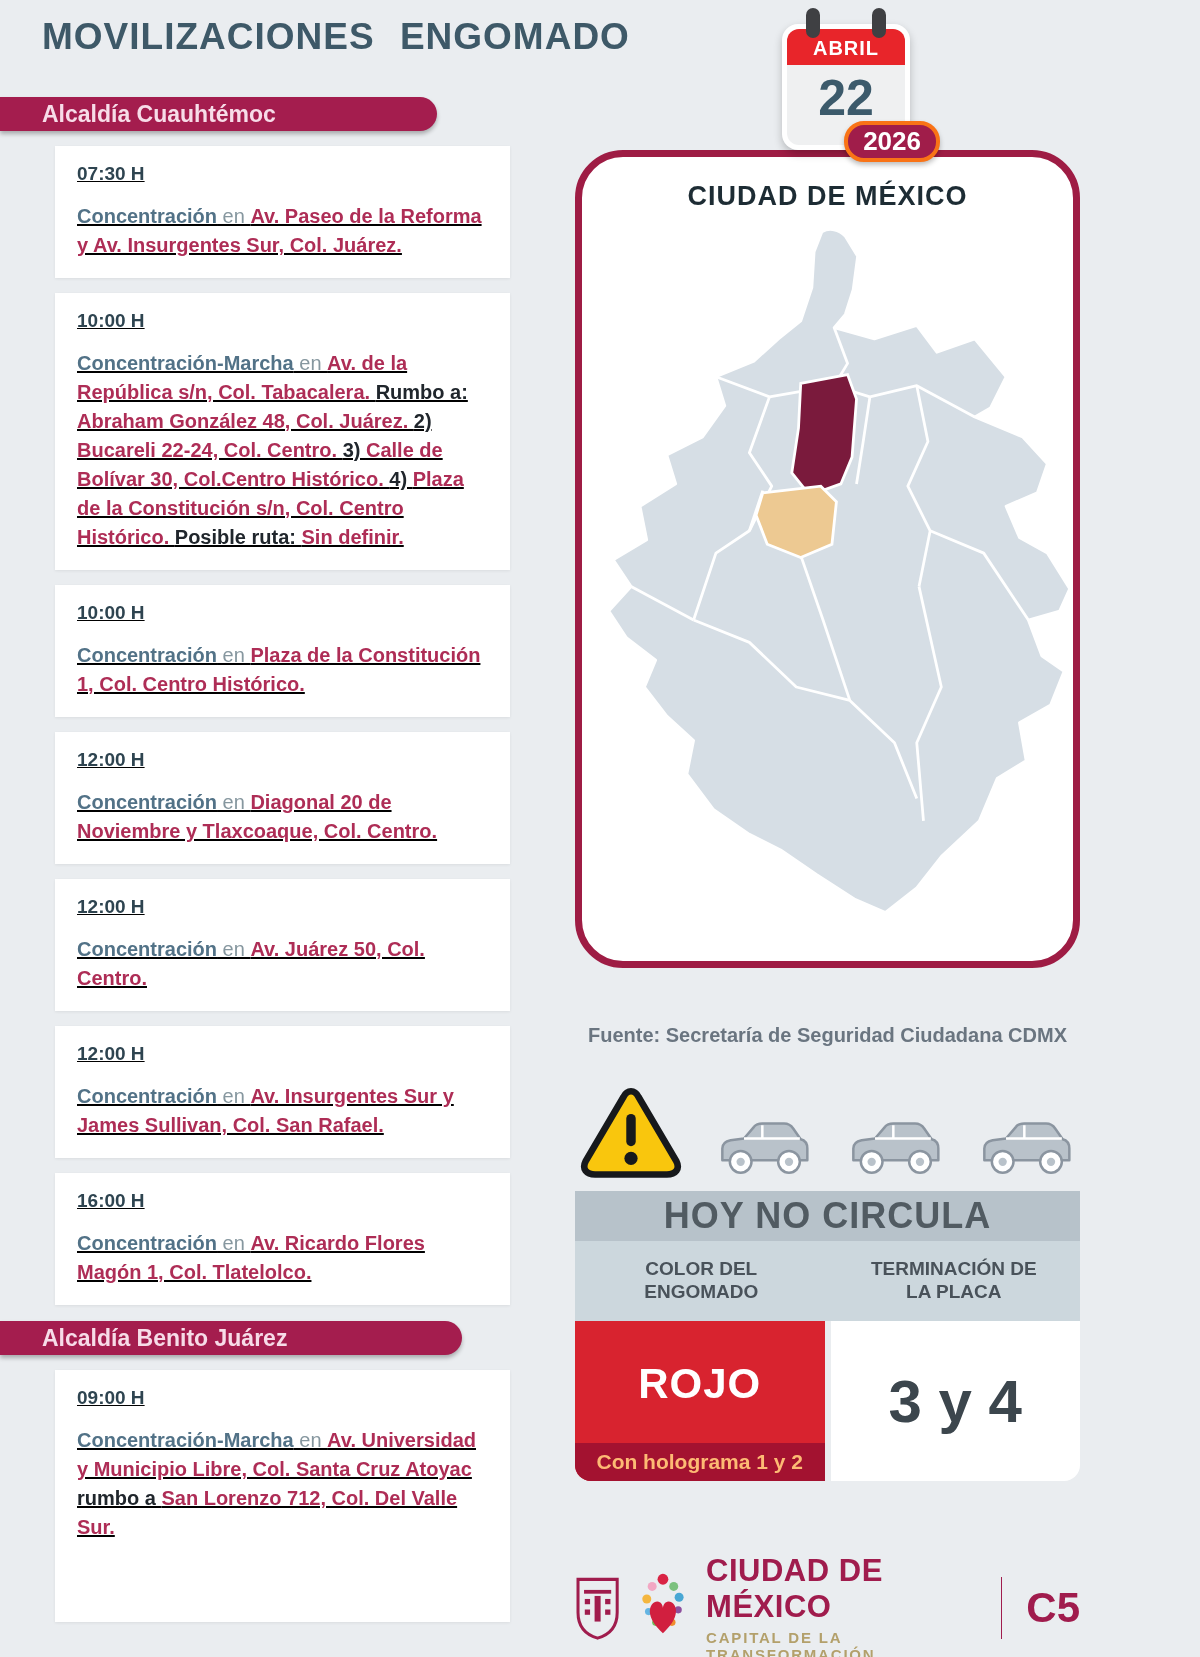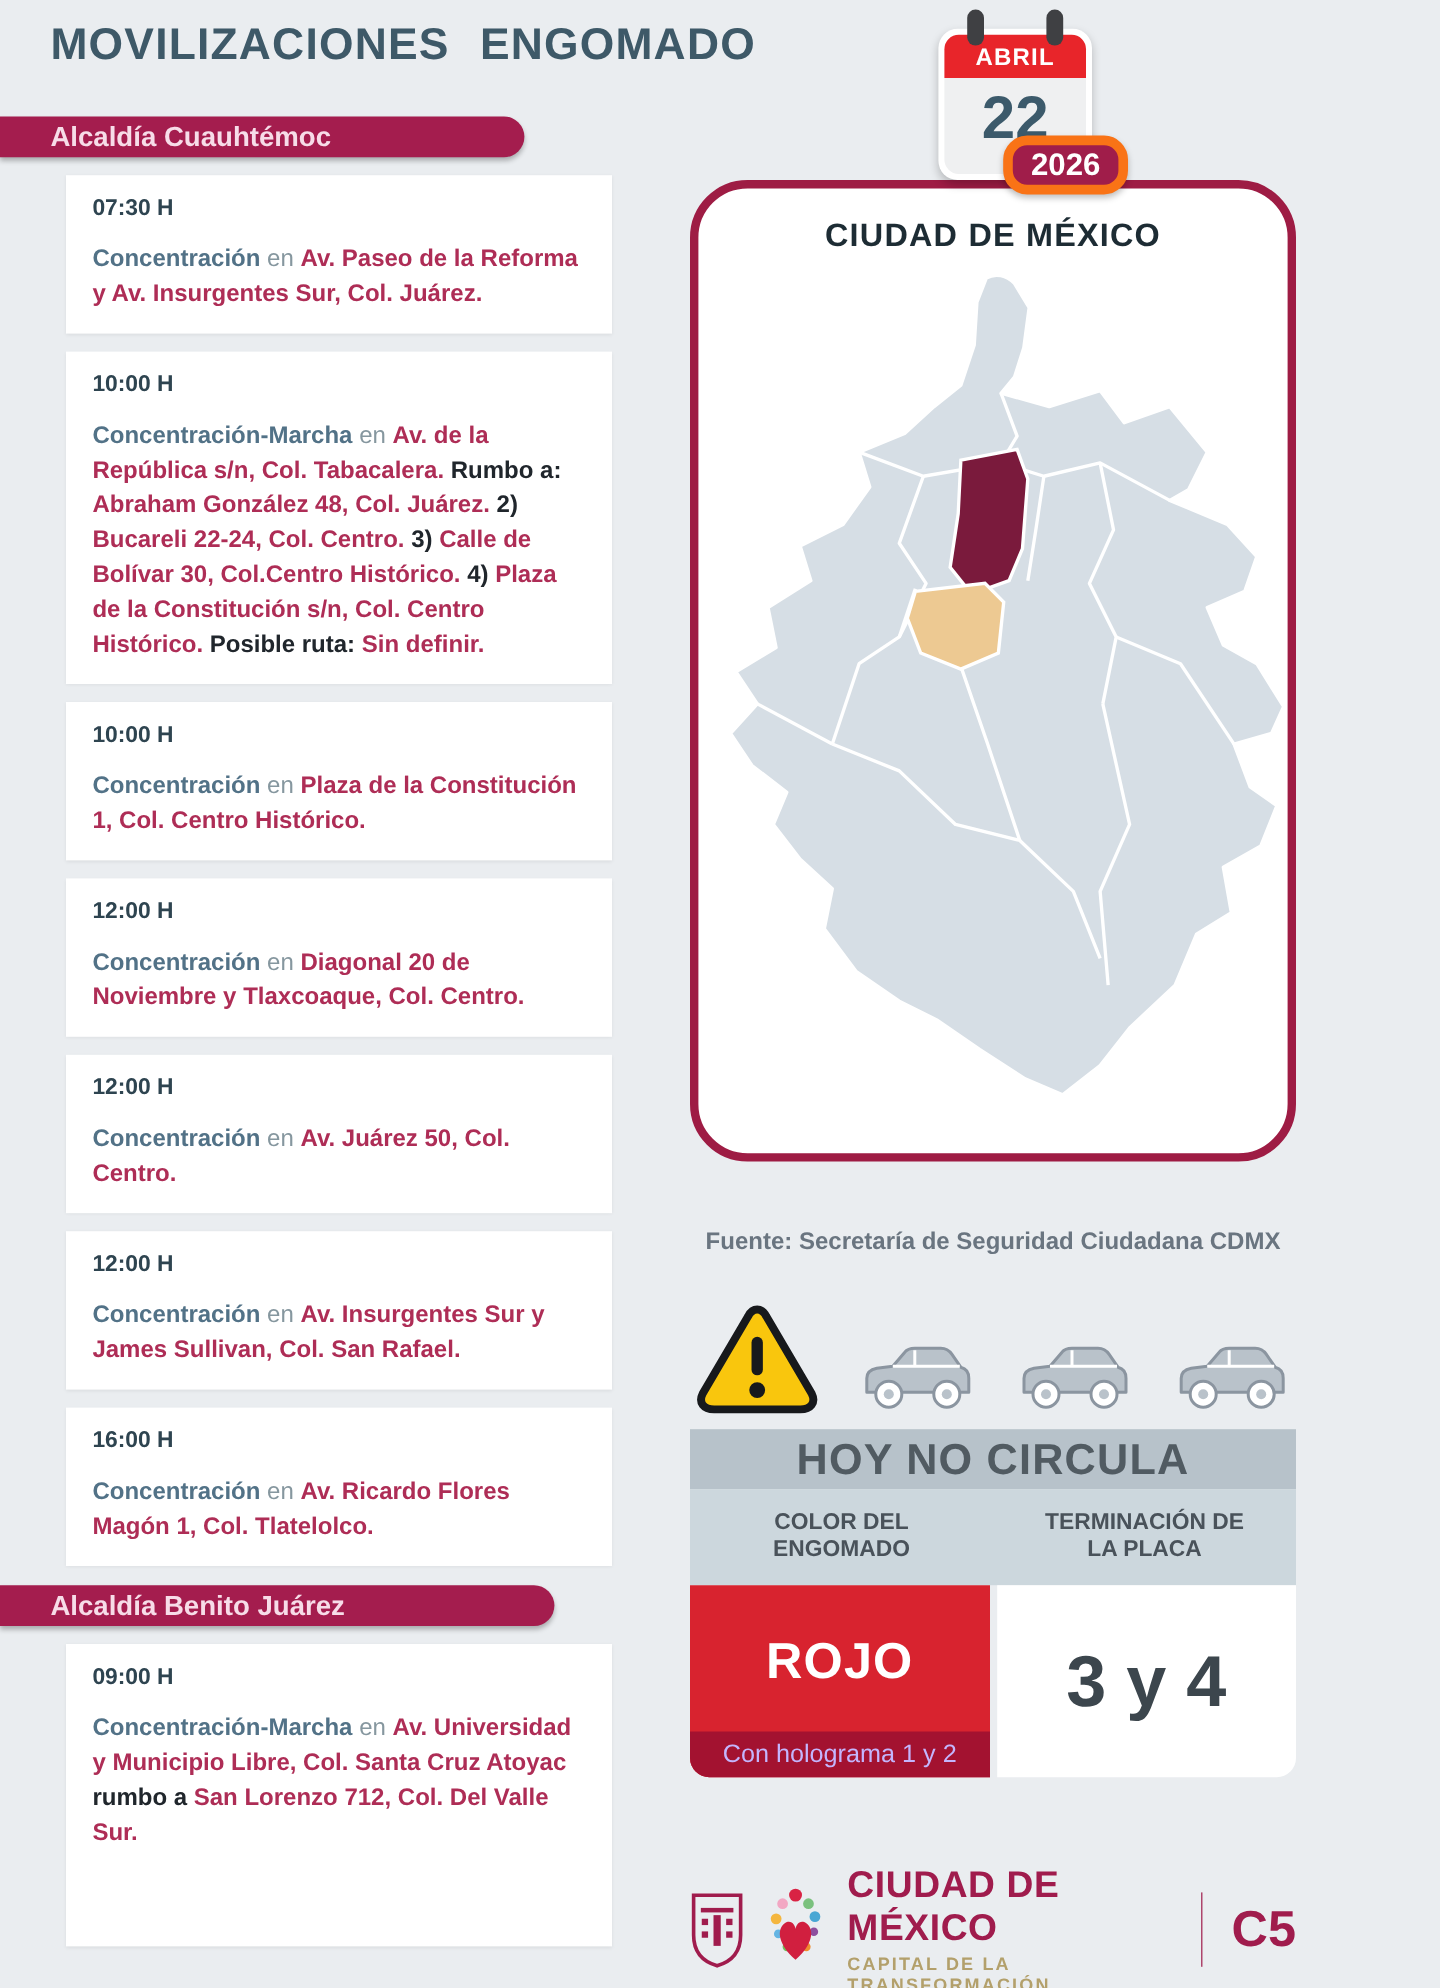--- a/index.html
+++ b/index.html
@@ -13,31 +13,31 @@
   .calendar { position:absolute; left:782px; top:8px; width:128px; }
   .peg { position:absolute; top:0; width:14px; height:30px; background:#3f4043; border-radius:7px; z-index:3; }
   .peg-l { left:24px; } .peg-r { right:24px; }
   .cal-card { position:relative; margin-top:16px; border-radius:16px; background:#fff;
     box-shadow:0 4px 8px rgba(0,0,0,.22); padding:5px; z-index:2;}
   .cal-top { background:#e8252a; color:#fff; font-weight:bold; font-size:20px; letter-spacing:1px;
     text-align:center; padding:8px 12px 5px; border-radius:12px 12px 0 0; }
   .cal-body { background:#eff0f1; text-align:center; font-size:50px; font-weight:bold; color:#3c5a6b;
     border-radius:0 0 12px 12px; padding:4px 0 18px; }
   .cal-year { position:absolute; right:-30px; bottom:-12px; background:#a01d4a; color:#fff;
-    border:8px solid #f97316; border-radius:20px; font-size:26px; font-weight:bold; padding:1px 15px;
+    border:4px solid #f97316; border-radius:20px; font-size:26px; font-weight:bold; padding:1px 15px;
     box-shadow:0 3px 5px rgba(0,0,0,.25); z-index:4; }
 
   
   .left-col { position:absolute; left:0; top:97px; width:530px; }
   .section-banner { width:437px; height:34px; background:#a41d4e; border-radius:0 17px 17px 0;
     display:flex; align-items:center; padding-left:42px; color:#f7dce8; font-size:23px; font-weight:bold;
     box-shadow:0 3px 4px rgba(0,0,0,.28); }
   .event-card + .section-banner { margin-top:16px; width:462px; }
   .event-card { width:455px; margin:15px 0 0 55px; background:#fff; padding:17px 22px 18px;
-    min-height:118px; box-shadow:0 1px 3px rgba(0,0,0,.07); }
+    min-height:118px; box-shadow:0 1px 3px rgba(0,0,0,.07);text-decoration:underline; }
   .banner-wide ~ .event-card { min-height:252px; }
   .event-time { font-size:19px; font-weight:bold; color:#2e4450; margin-bottom:17px; }
   .event-desc { font-size:20px; font-weight:bold; line-height:1.45; }
   .seg-type { color:#527287; }
   .seg-conn { color:#86979f; font-weight:normal; }
   .seg-loc { color:#ae2d56; }
   .seg-strong { color:#20262c; }
 
   
   .right-col { position:absolute; left:575px; top:150px; width:505px; }
@@ -62,21 +62,21 @@
   .hnc-headers { height:80px; background:#ccd7dd; display:flex; }
   .hnc-headers .cell { flex:1; display:flex; align-items:center; justify-content:center;
     font-size:19px; font-weight:bold; color:#49525a; text-align:center; line-height:1.2; }
   .hnc-headers .cell span { display:inline-block; max-width:190px; }
   .hnc-values { display:flex; gap:6px; height:160px;border-radius:13px; }
   .hnc-red { flex:1; position:relative; background:#d8232f; border-radius:0 0 0 16px;
     display:flex; align-items:center; justify-content:center; }
   .hnc-red .sticker { color:#fff; font-size:42px; font-weight:bold; margin-bottom:34px; letter-spacing:1px; }
   .hnc-holo { position:absolute; left:0; right:0; bottom:0; height:38px; background:#a31230;
     border-radius:0 0 0 16px; display:flex; align-items:center; justify-content:center;
-    color:#c4b5fd; font-size:21px; font-weight:normal;margin-top:20px; }
+    color:#fdba74; font-size:21px; font-weight:bold;margin-top:20px; }
   .hnc-white { flex:1; background:#fff; border-radius:0 0 16px 0; display:flex; align-items:center;
     justify-content:center; font-size:60px; font-weight:bold; color:#3c464d; }
 
   .footer { margin-top:72px; display:flex; align-items:center; justify-content:center; gap:16px; }
   .brand-block { display:flex; flex-direction:column; }
   .brand-name { font-size:31px; font-weight:bold; color:#a01c4d; letter-spacing:0.5px; }
   .brand-tagline { font-size:15px; font-weight:bold; color:#b3a06b; letter-spacing:1.8px; margin-top:4px; }
   .footer-divider { width:2px; height:62px; background:#a01c4d; margin:0 8px; }
   .c5 { font-size:42px; font-weight:bold; color:#a01c4d; }
 </style>

